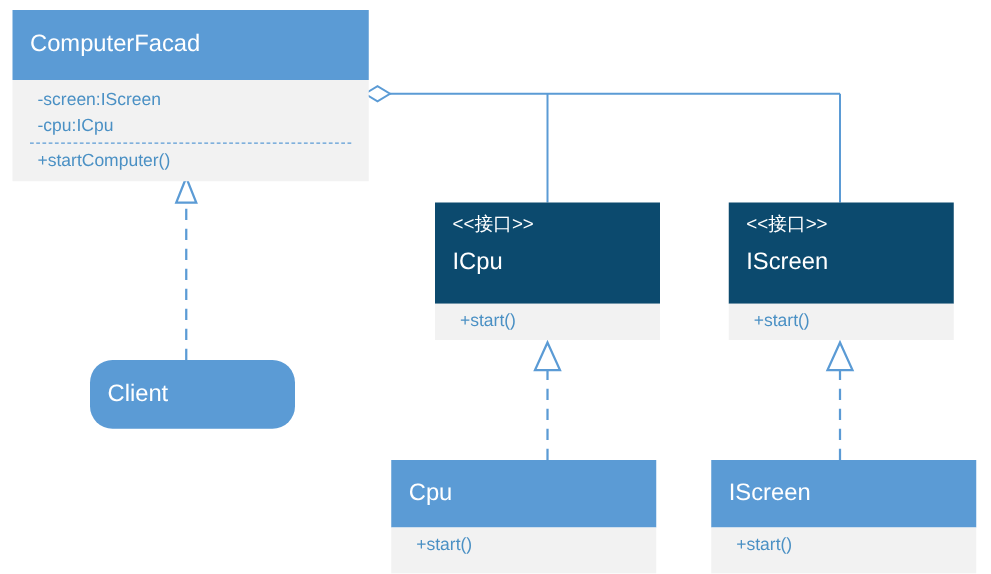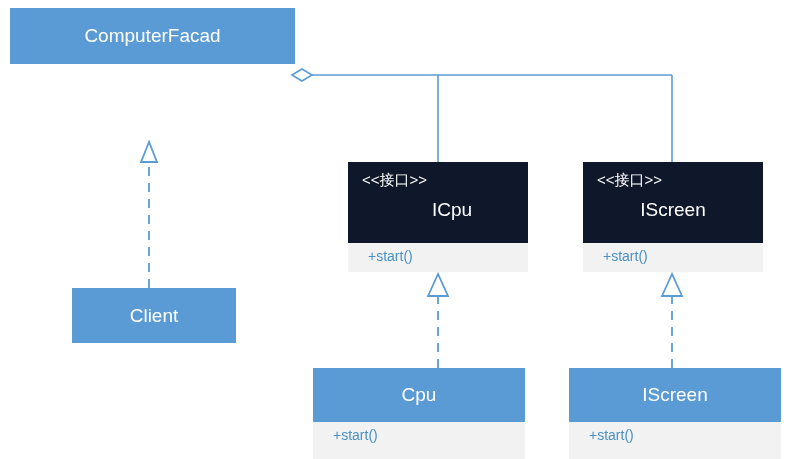--- a/index.html
+++ b/index.html
@@ -32,33 +32,32 @@
   .uml-header {
     box-sizing: border-box;
     width: 100%;
     color: #ffffff;
     display: flex;
     flex-direction: column;
     justify-content: center;
     padding: 0 14px;
   }
   .uml-header.blue  { background: #5B9BD5; }
-  .uml-header.green { background: #0f172a; }
+  .uml-header.green { background: #0c4a6e; }
   .uml-stereotype {
     font-size: 15px;
     line-height: 20px;
     color: #ffffff;
     white-space: nowrap;
   }
   .uml-title {
     font-size: 19px;
     line-height: 26px;
     color: #ffffff;
     white-space: nowrap;
-    text-align: center;
   }
   .uml-body {
     box-sizing: border-box;
     width: 100%;
     background: #F2F2F2;
     color: #4A90C4;
     padding: 5px 14px 5px 20px;
   }
   .uml-attr, .uml-op {
     font-size: 14px;
@@ -99,32 +98,38 @@
     <g>
       <path d="M 672 368 L 672 296" stroke="#5B9BD5" stroke-width="1.8" fill="none" stroke-dasharray="9 7"></path>
       <polygon points="672,274 662,296 682,296" fill="#FFFFFF" stroke="#5B9BD5" stroke-width="1.8"></polygon>
     </g>
   </svg>
 
   <div class="uml-class" style="left:10px; top:8px; width:285px;">
     <div class="uml-header blue" style="height:56px;">
       <div class="uml-title">ComputerFacad</div>
     </div>
+    <div class="uml-body" style="height:81px;">
+      <div class="uml-attr">-screen:IScreen</div>
+      <div class="uml-attr">-cpu:ICpu</div>
+      <div class="uml-sep"></div>
+      <div class="uml-op">+startComputer()</div>
+    </div>
   </div>
 
   <div class="uml-class" style="left:72px; top:288px; width:164px;">
-    <div class="uml-header blue" style="height:55px;">
+    <div class="uml-header blue" style="height:55px;border-radius:18px;">
       <div class="uml-title">Client</div>
     </div>
   </div>
 
   <div class="uml-class" style="left:348px; top:162px; width:180px;">
     <div class="uml-header green" style="height:81px; padding-top:8px; justify-content:flex-start;">
       <div class="uml-stereotype">&lt;&lt;接口&gt;&gt;</div>
-      <div class="uml-title" style="margin-top:7px;margin-left:28px;">ICpu</div>
+      <div class="uml-title" style="margin-top:7px;">ICpu</div>
     </div>
     <div class="uml-body" style="height:29px; padding-top:3px;">
       <div class="uml-op">+start()</div>
     </div>
   </div>
 
   <div class="uml-class" style="left:583px; top:162px; width:180px;">
     <div class="uml-header green" style="height:81px; padding-top:8px; justify-content:flex-start;">
       <div class="uml-stereotype">&lt;&lt;接口&gt;&gt;</div>
       <div class="uml-title" style="margin-top:7px;">IScreen</div>

